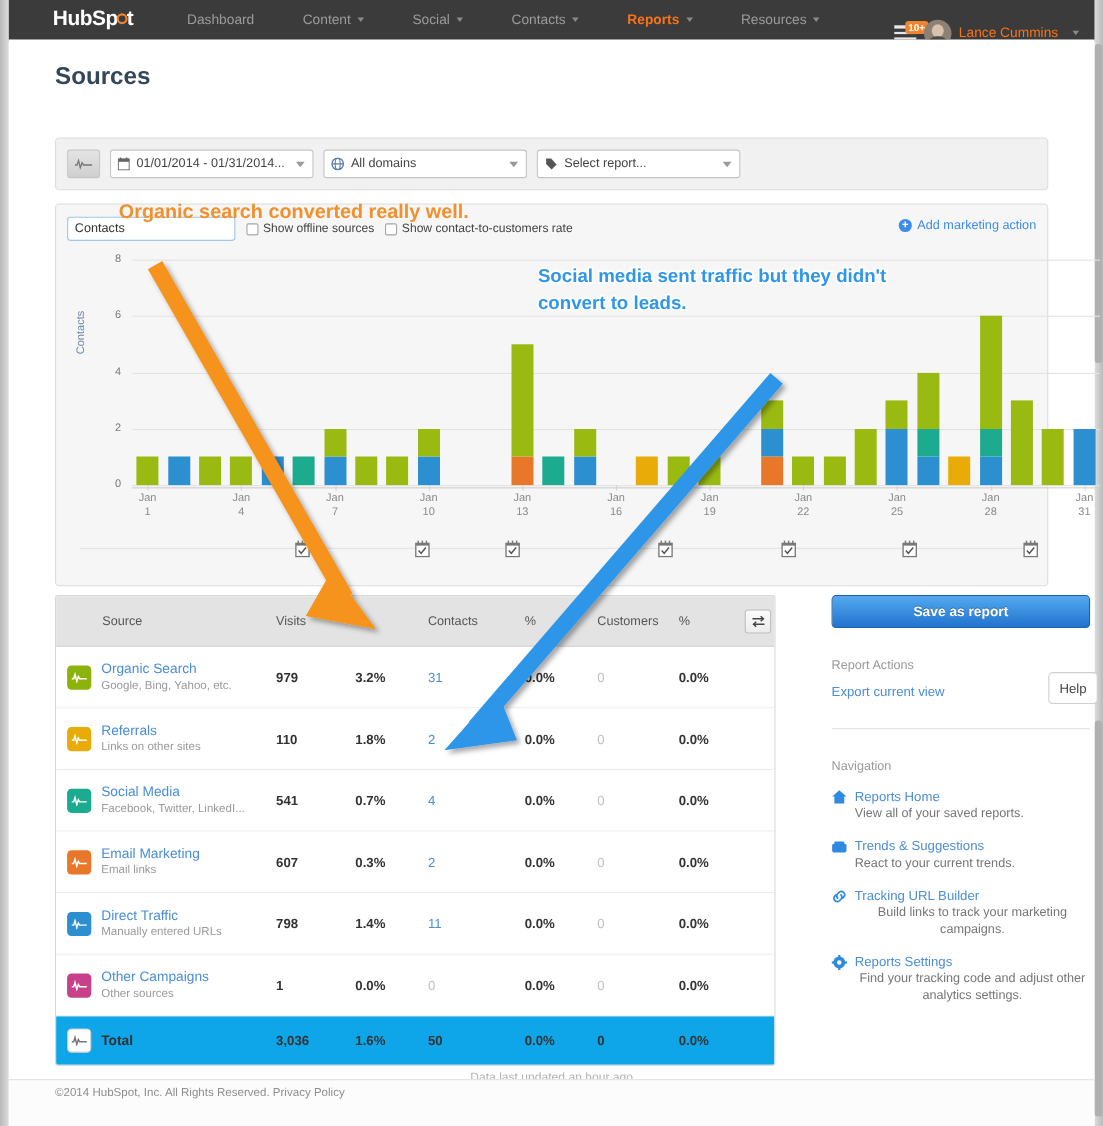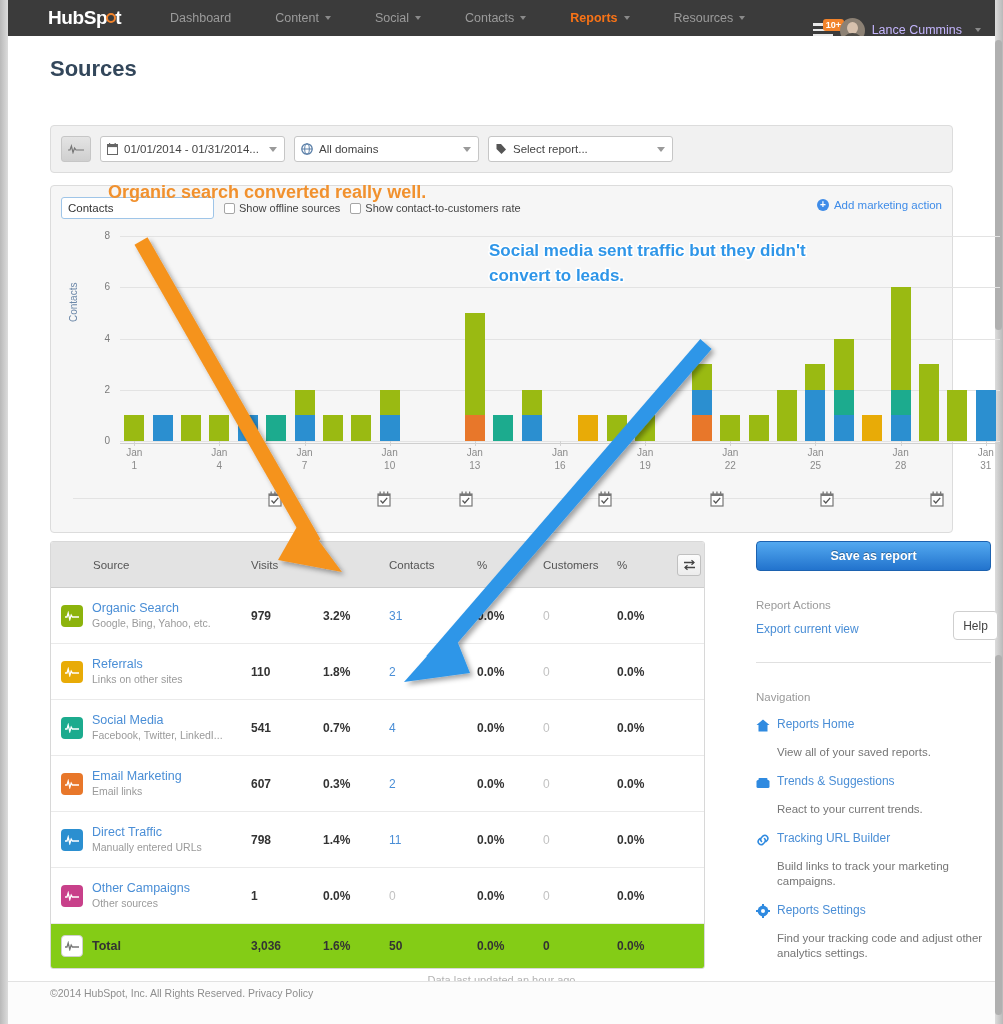--- a/index.html
+++ b/index.html
@@ -43,21 +43,21 @@
   .burger i:nth-child(3){top:11px;}
   .badge { position:absolute; left:10px; top:-4px; background:#f2832b; color:#fff;
            font-size:9px; font-weight:bold; border-radius:3px; padding:1px 3px;
            line-height:10px; }
   .avatar { width:25px; height:25px; border-radius:50%; overflow:hidden;
             background:#8c8174; position:relative; flex:0 0 auto; }
   .avatar .head { position:absolute; left:7px; top:4px; width:11px; height:12px;
             border-radius:50%; background:#d8c2ae; }
   .avatar .body { position:absolute; left:2px; top:15px; width:21px; height:14px;
             border-radius:10px 10px 0 0; background:#4d4a45; }
-  .username { color:#c4b5fd; font-size:12.5px; }
+  .username { color:#f97316; font-size:12.5px; }
 
   
   #content { position:absolute; left:8px; top:36px; width:987px; height:945px;
              background:#fff; }
   #pagetitle { position:absolute; left:42px; top:20px; font-size:22px;
                color:#33475b; font-weight:bold; }
 
   .panel { background:#f1f1f1; border:1px solid #dcdcdc; border-radius:4px; }
 
   
@@ -121,21 +121,21 @@
   .c-pct   { width:66px; }
   .c-cont  { width:88px; }
   .c-pct2  { width:66px; }
   .c-cust  { width:74px; }
   .c-pct3  { width:60px; }
   .swapbtn { width:24px; height:22px; border:1px solid #c0c0c0; border-radius:3px;
              background:linear-gradient(to bottom,#fcfcfc,#ececec);
              display:flex; align-items:center; justify-content:center; cursor:pointer; }
   .trow { display:flex; align-items:center; height:56px;
           border-bottom:1px solid #eaeaea; background:#fff; }
-  .trow.total { background:#84cc16; height:44px; border-bottom:none; }
+  .trow.total { background:#0ea5e9; height:44px; border-bottom:none; }
   .srccell { width:200px; display:flex; align-items:center; padding-left:10px; gap:9px; }
   .srcic { width:22px; height:22px; border-radius:4px; flex:0 0 auto;
            display:flex; align-items:center; justify-content:center; }
   .srctxt .nm { font-size:12.5px; color:#4a8ed6; line-height:15px; cursor:pointer; }
   .srctxt .sub { font-size:10.5px; color:#9a9a9a; line-height:14px; }
   .cell { font-size:12px; color:#333; font-weight:bold; }
   .cell.link { color:#4a8ed6; font-weight:normal; }
   .cell.zero { color:#c2c2c2; font-weight:normal; }
   .totlabel { width:200px; padding-left:10px; display:flex; align-items:center; gap:9px;
               font-size:12.5px; color:#333; font-weight:bold; }
@@ -147,21 +147,21 @@
              border:1px solid #1c62b0; color:#fff; font-size:12.5px;
              font-weight:bold; display:flex; align-items:center;
              justify-content:center; cursor:pointer;
              text-shadow:0 -1px 0 rgba(0,0,0,.3); }
   .sechead { font-size:11.5px; color:#9a9a9a; margin-top:28px; }
   .slink { font-size:12px; color:#4a8ed6; margin-top:11px; cursor:pointer; display:block; }
   .hr { height:1px; background:#e0e0e0; margin-top:26px; }
   .navrow { display:flex; gap:7px; margin-top:14px; }
   .navic { width:14px; flex:0 0 auto; padding-top:1px; }
   .navttl { font-size:12px; color:#4a8ed6; cursor:pointer; }
-  .navdesc { font-size:11.5px; color:#767676; line-height:15px; margin-top:14px; }
+  .navdesc { font-size:11.5px; color:#767676; line-height:15px; margin-top:2px;text-align:center; }
   #helpbtn { position:absolute; left:945px; top:575px; width:45px; height:29px;
              background:#fff; border:1px solid #cfcfcf; border-radius:4px;
              font-size:12px; color:#444; display:flex; align-items:center;
              justify-content:center; cursor:pointer; }
   #updated { position:absolute; left:0; top:938px; width:987px; text-align:center;
              font-size:11px; color:#b3b3b3; }
 
   
   #footer { position:absolute; left:8px; top:981px; width:987px; height:43px;
             background:#fcfcfc; border-top:1px solid #e2e2e2; }

